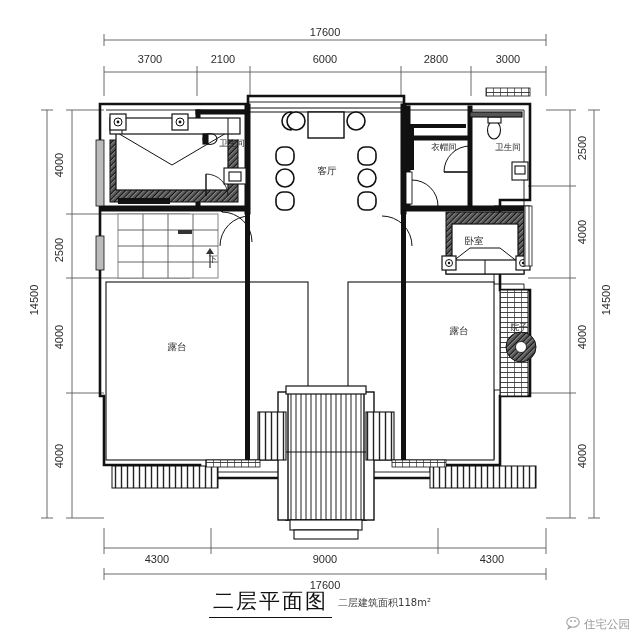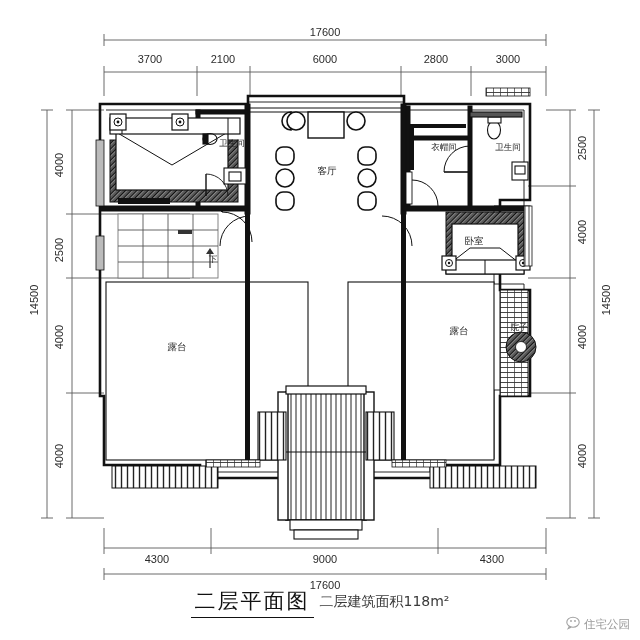--- a/index.html
+++ b/index.html
@@ -8,21 +8,21 @@
   #stage{position:relative;width:640px;height:640px;background:#22c55e;}
   svg{display:block;}
   .dimtxt{font-family:"Liberation Sans",sans-serif;font-size:11px;fill:#2b2b2b;}
   .dimtxt-v{font-family:"Liberation Sans",sans-serif;font-size:11px;fill:#2b2b2b;}
   .roomtxt{font-family:"DejaVu Sans",sans-serif;font-size:9.5px;fill:#1d1d1d;}
   .roomtxt-sm{font-family:"DejaVu Sans",sans-serif;font-size:8.5px;fill:#1d1d1d;}
   .title-wrap{position:absolute;left:0;bottom:22px;width:640px;text-align:center;}
   .title-main{display:inline-block;font-family:"DejaVu Sans",sans-serif;
               font-size:21px;letter-spacing:2px;color:#111;
               border-bottom:1.6px solid #111;padding:0 4px 2px 4px;}
-  .title-sub{font-family:"DejaVu Sans",sans-serif;font-size:14px;color:#3a3a3a;
+  .title-sub{font-family:"DejaVu Sans",sans-serif;font-size:10px;color:#3a3a3a;
              margin-left:6px;vertical-align:2px;}
   .wm{position:absolute;right:10px;bottom:8px;display:flex;align-items:center;
       opacity:.55;}
   .wm-txt{font-family:"DejaVu Sans",sans-serif;font-size:11.5px;color:#444;}
 </style>
 </head>
 <body>
 
 <div id="stage">
 

